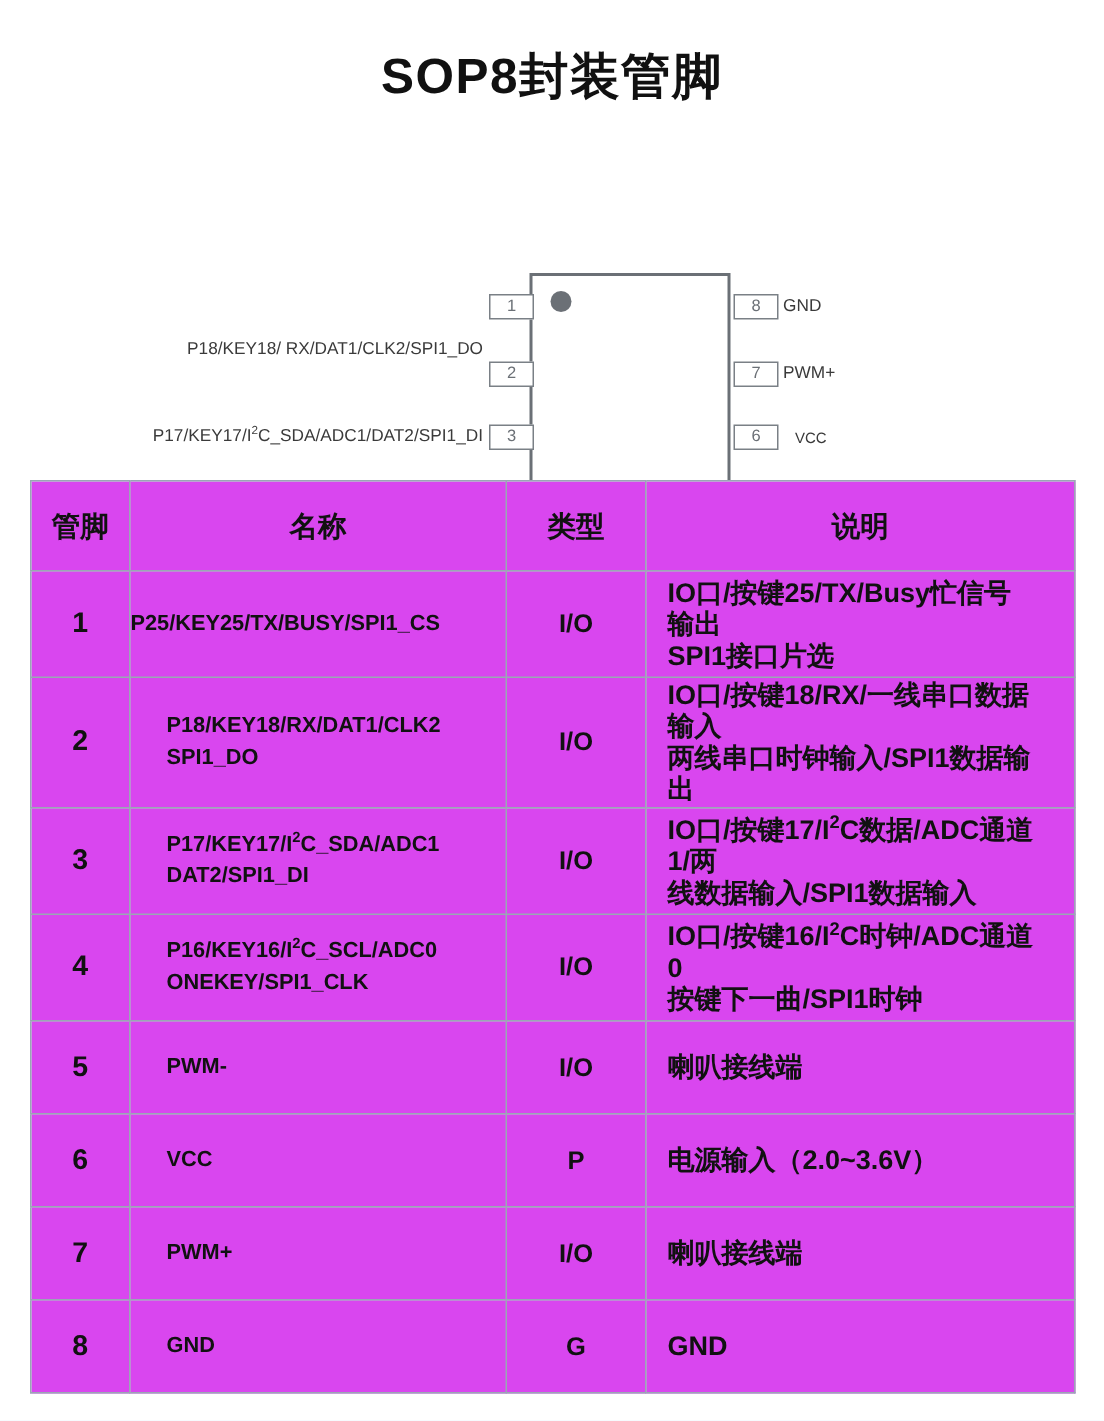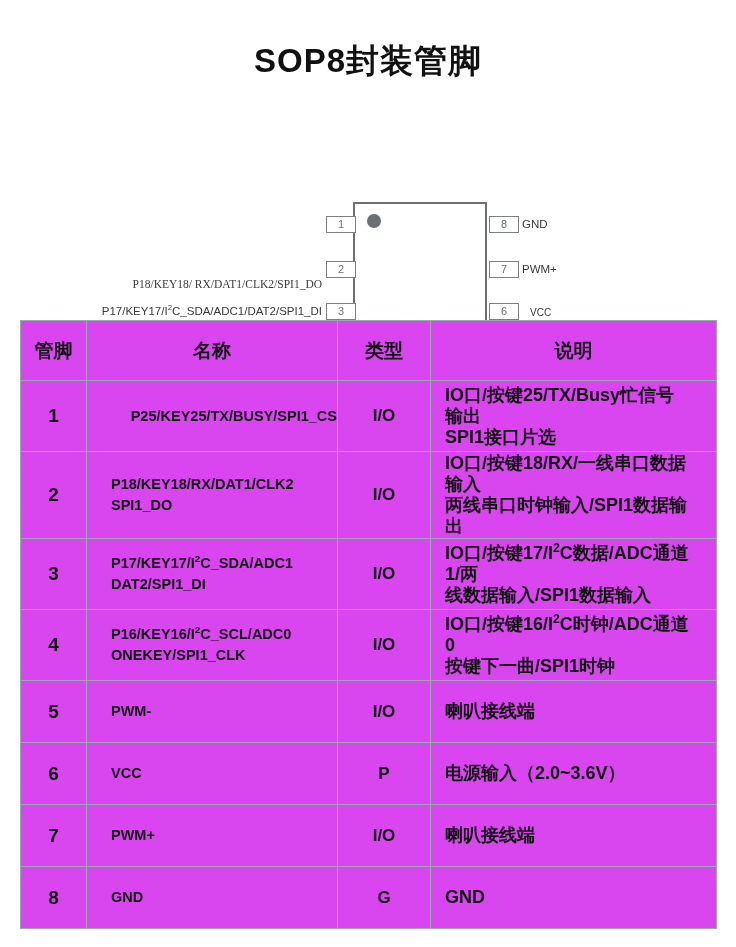--- a/index.html
+++ b/index.html
@@ -16,21 +16,21 @@
     position: relative;
   }
 
   
   .page-title {
     text-align: center;
     font-size: 33px;
     font-weight: bold;
     letter-spacing: 1px;
     color: #111111;
-    margin: 12px;
+    margin: 2px;
     padding-top: 25px;
     height: 48px;
     line-height: 48px;
   }
 
   
   .diagram {
     position: relative;
     width: 736px;
     height: 215px;
@@ -94,21 +94,21 @@
     right: 414px;       
     text-align: right;
   }
   .pin-label.right {
     left: 522px;
     text-align: left;
   }
   .pin-label.lbl-vcc { left: 530px; font-size: 10px; }
 
   .lp-1 { top: 119px; }
-  .lp-2 { top: 179px; font-family: Liberation Serif, serif; }
+  .lp-2 { top: 148px; }
   .lp-3 { top: 206px; }
   .lp-4 { top: 248px; }
   .rp-8 { top: 119px; }
   .rp-7 { top: 164px; }
   .rp-6 { top: 207px; }
   .rp-5 { top: 248px; }
 
   sup { font-size: 0.68em; vertical-align: super; line-height: 0; }
 
   
@@ -155,21 +155,21 @@
     font-size: 14.5px;
     font-weight: bold;
     color: #111111;
     padding-left: 24px;
     padding-right: 8px;
     line-height: 21px;
   }
   td.cell-name.centered {
     padding-left: 0;
     padding-right: 0;
-    text-align: right;
+    text-align: left;
   }
   td.cell-type {
     text-align: center;
     font-size: 17px;
     font-weight: bold;
     color: #111111;
     margin-top: 20px;
   }
   td.cell-desc {
     font-size: 18px;

